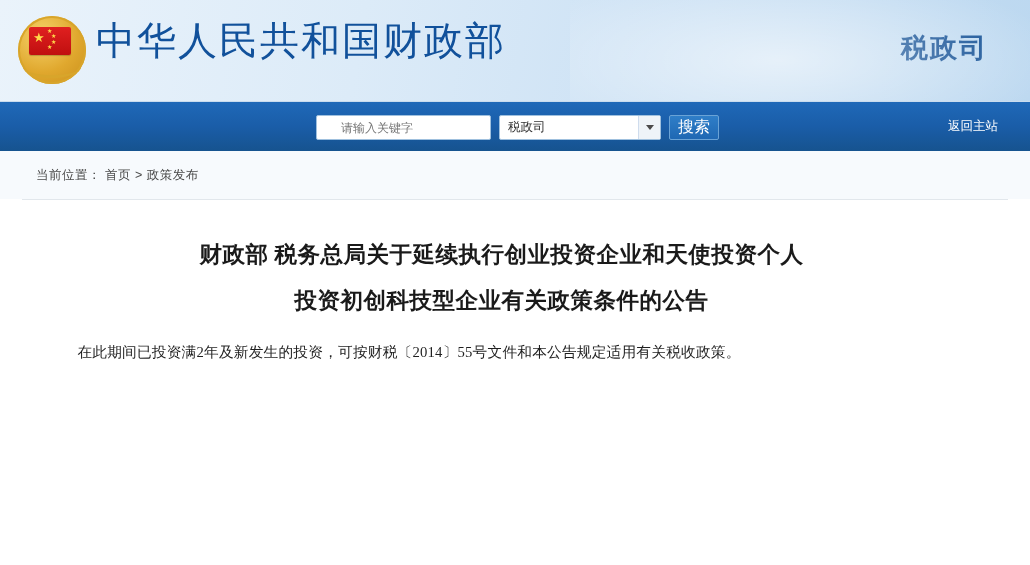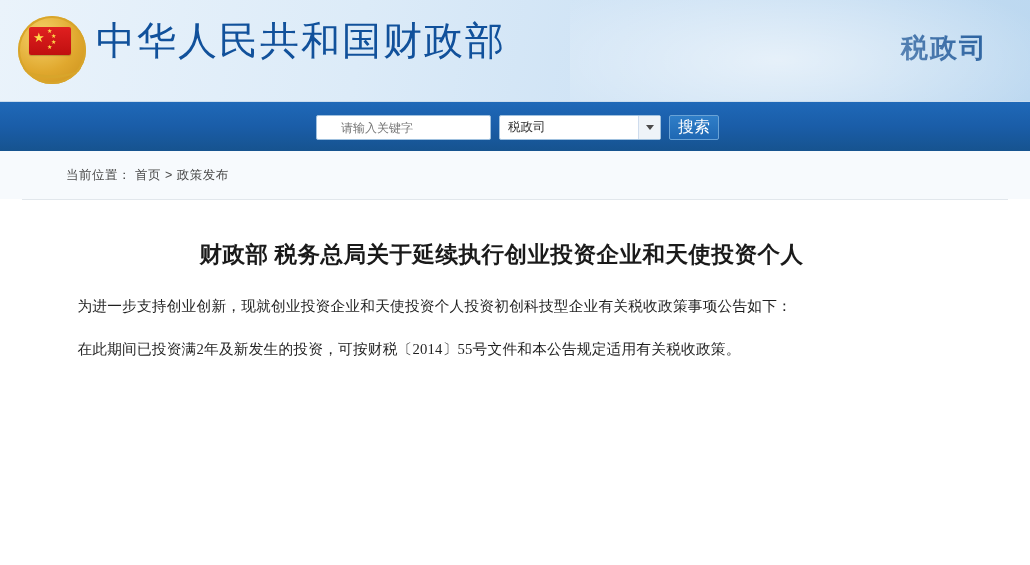--- a/index.html
+++ b/index.html
@@ -185,21 +185,20 @@
     text-decoration: none;
     cursor: pointer;
   }
 
   
   .breadcrumb-wrap {
     height: 48px;
     background: #f7fafd;
     display: flex;
     align-items: center;
-    padding-left: 30px;
   }
   .breadcrumb {
     margin-left: 36px;
     font-size: 12.5px;
     color: #4a4a4a;
     letter-spacing: 0.5px;
   }
   .breadcrumb .sep { color: #4a4a4a; }
   .divider {
     margin: 0 22px;
@@ -267,34 +266,35 @@
 
     <div class="select-box">
       <span>税政司</span>
       <span class="caret">
           <i></i>
         </span>
     </div>
 
     <div class="search-btn">搜索</div>
 
+    <a class="back-link">返回主站</a>
   </div>
 
   <div class="breadcrumb-wrap">
     <div class="breadcrumb">
       <span>当前位置：</span>
       <span>首页</span>
       <span class="sep">&gt;</span>
       <span>政策发布</span>
     </div>
   </div>
   <div class="divider"></div>
 
   <div class="doc">
     <h1>
       <span>财政部 税务总局关于延续执行创业投资企业和天使投资个人</span><br>
+      <span>投资初创科技型企业有关政策条件的公告</span>
     </h1>
 
-    <p>为进一步支持创业创新，现就创业投资企业和天使投资个人投资初创科技型企业有关税收政策事项公告如下：</p>
     <p>在此期间已投资满2年及新发生的投资，可按财税〔2014〕55号文件和本公告规定适用有关税收政策。</p>
   </div>
 
 </div>
 
 </body></html>

